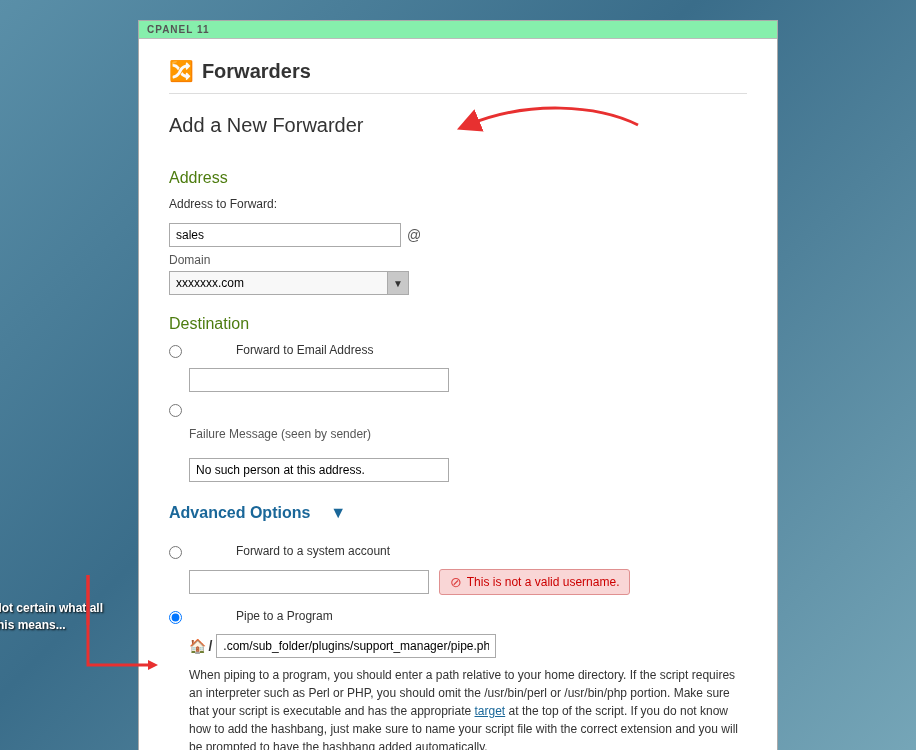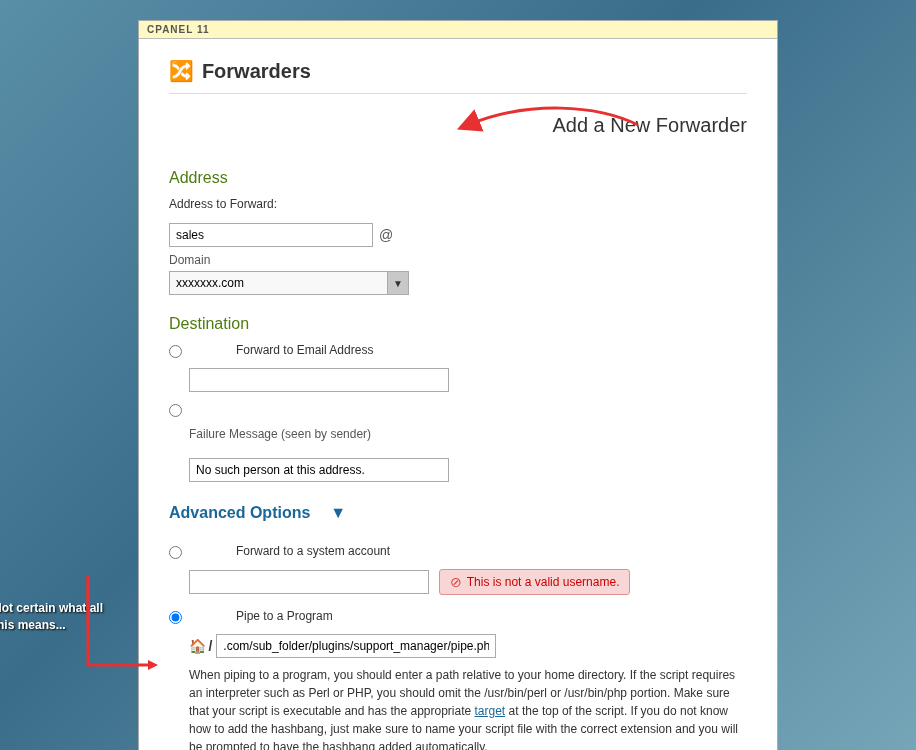--- a/index.html
+++ b/index.html
@@ -15,21 +15,21 @@
       padding: 10px;
     }
     .main-panel {
       background: #fff;
       width: 640px;
       min-height: 720px;
       margin-top: 10px;
       border: 1px solid #aaa;
     }
     .cpanel-bar {
-      background: #fef9c3;
+      background: #86efac;
       border-bottom: 1px solid #bbb;
       padding: 3px 8px;
       font-size: 10px;
       color: #555;
       font-weight: bold;
       letter-spacing: 1px;
     }
     .panel-content {
       padding: 20px 30px;
     }
@@ -67,21 +67,21 @@
       color: #333;
       font-size: 12px;
     }
     .address-row {
       display: flex;
       align-items: center;
       gap: 6px;
       margin-bottom: 6px;
     }
     .address-input {
-      width: 204px;
+      width: 232px;
       padding: 4px 6px;
       border: 1px solid #aaa;
       font-size: 12px;
       background: #fff;
     }
     .at-symbol {
       font-size: 14px;
       color: #555;
     }
     .domain-label {
@@ -260,21 +260,20 @@
       top: 590px;
       color: white;
       font-size: 12px;
       font-weight: bold;
       text-shadow: 1px 1px 2px #000;
       width: 120px;
       line-height: 1.4;
     }
     .section-title-area {
       margin-bottom: 32px;
-      text-align: right;
     }
   </style>
 </head>
 <body>
 
 <div class="panel-wrapper" style="position:relative;">
   <div class="main-panel">
     <div class="cpanel-bar">
       <span>CPANEL 11</span>
     </div>

